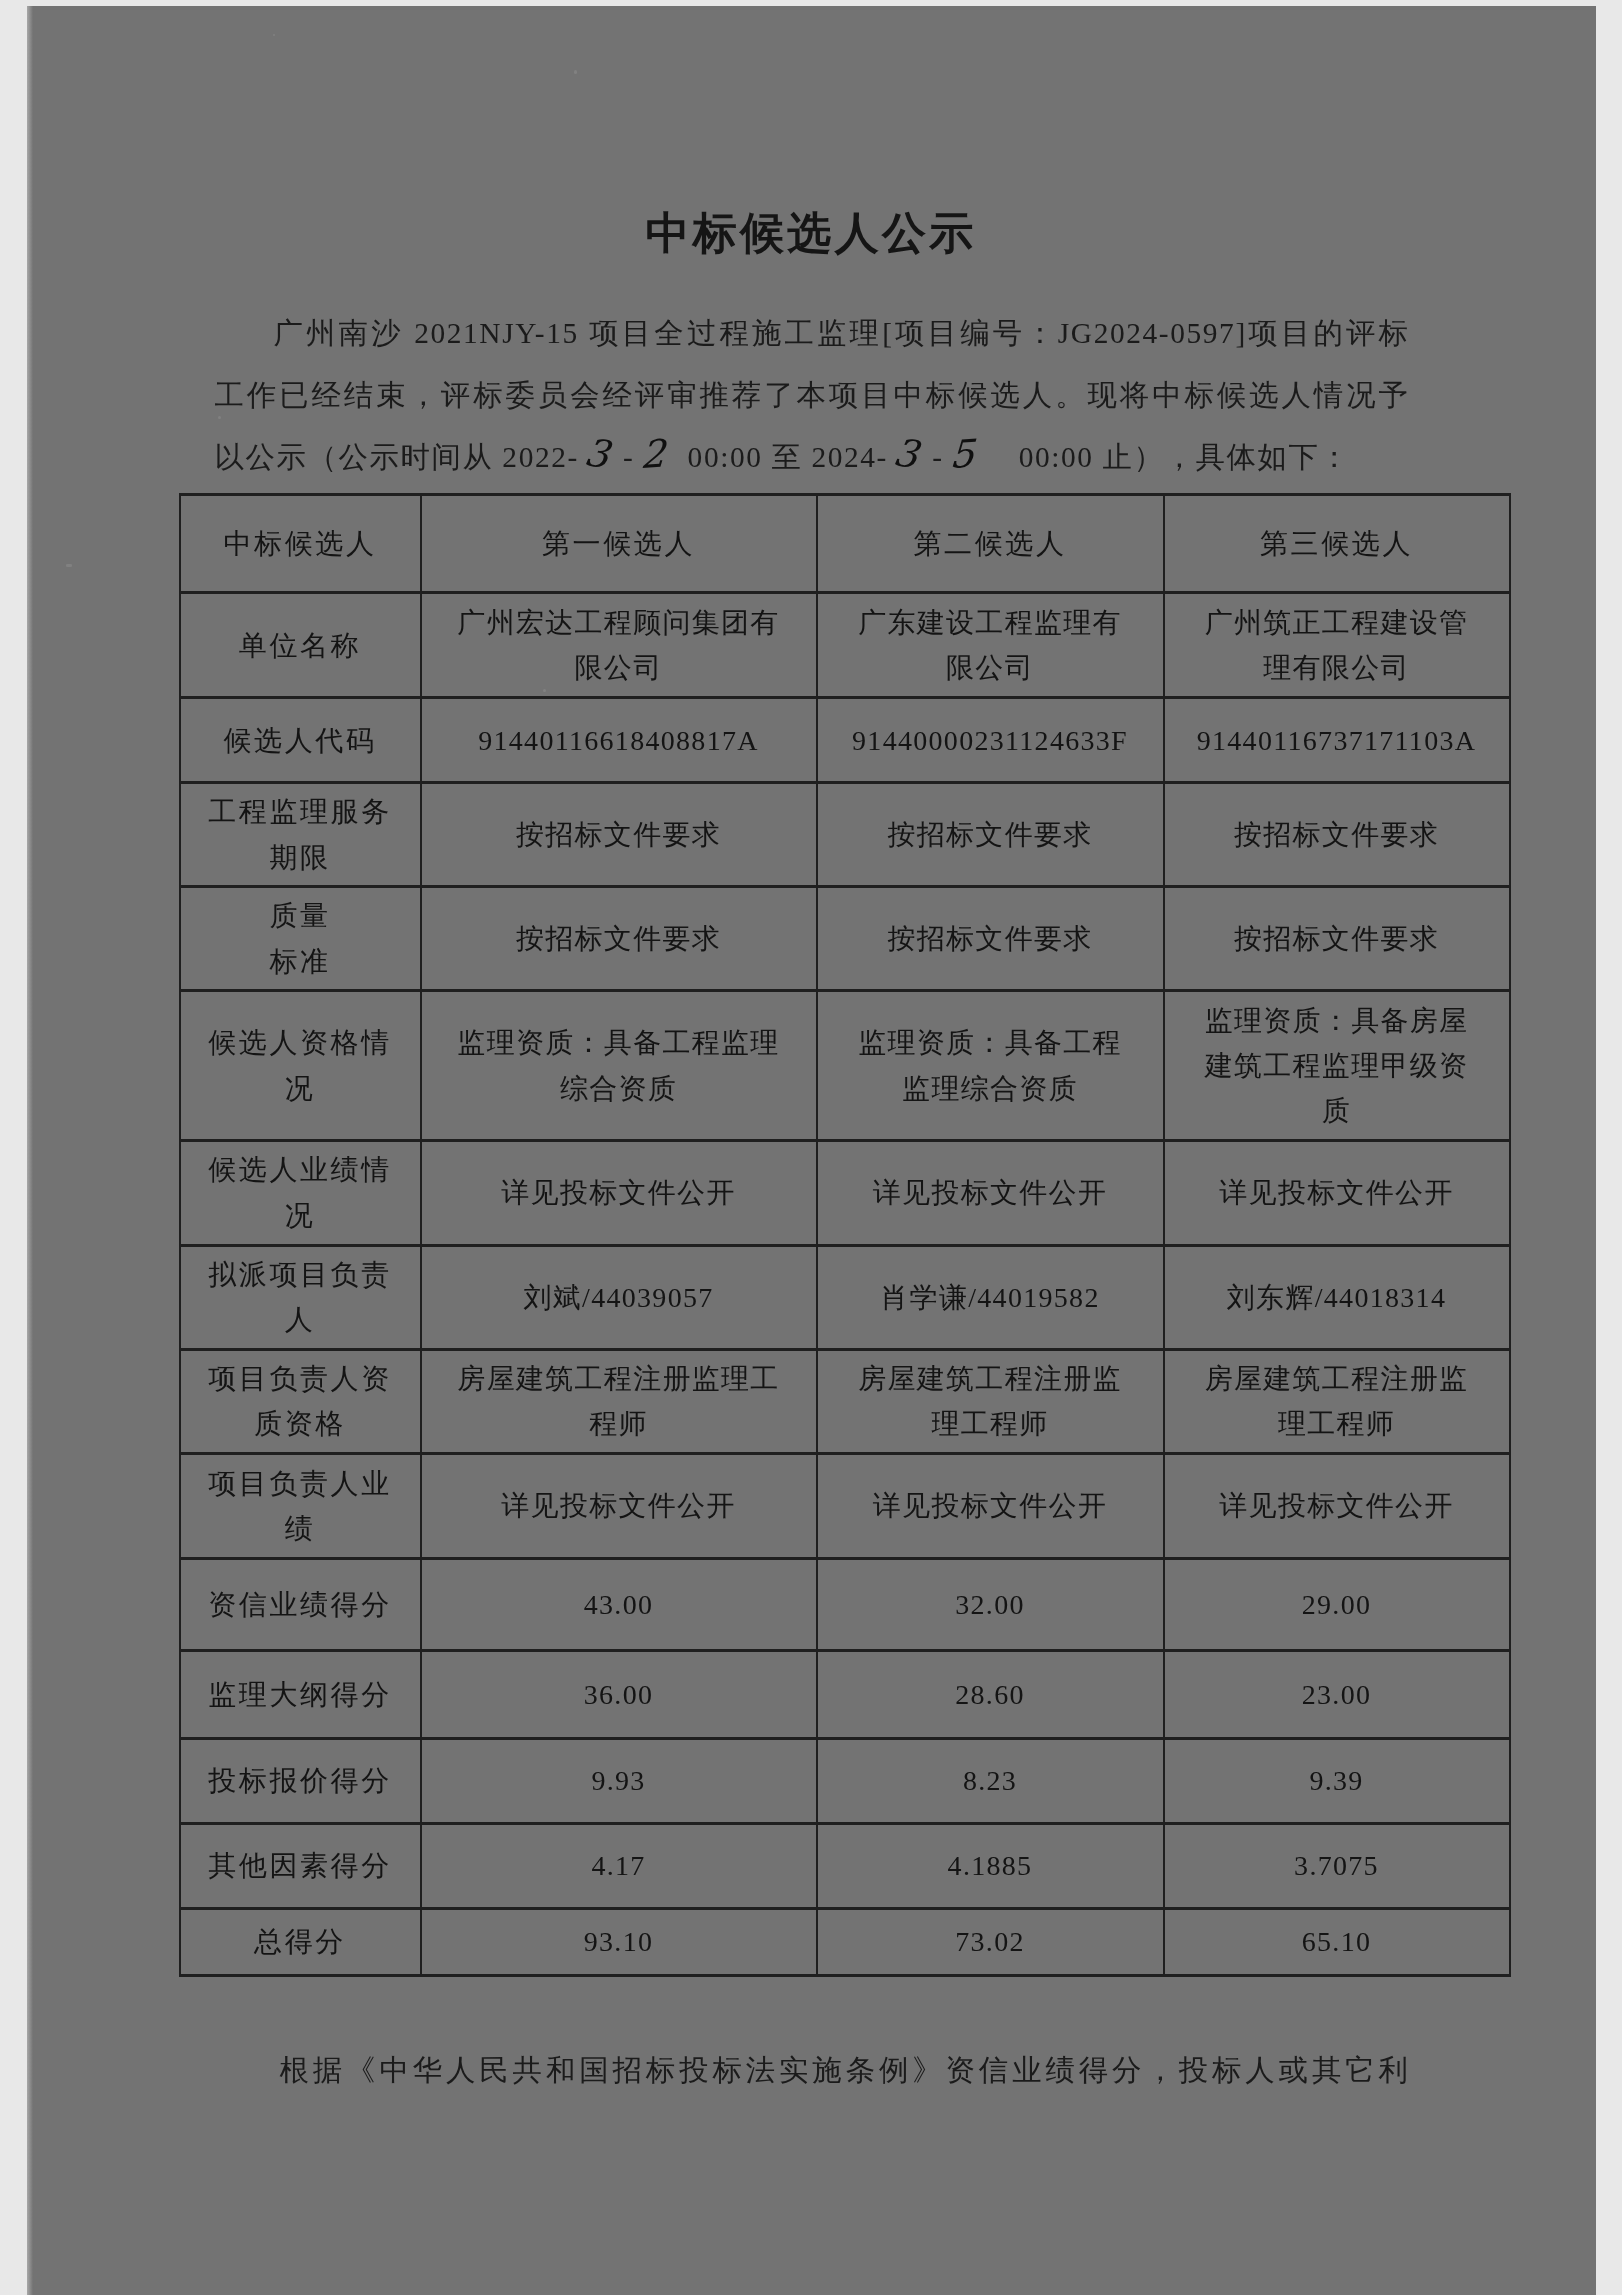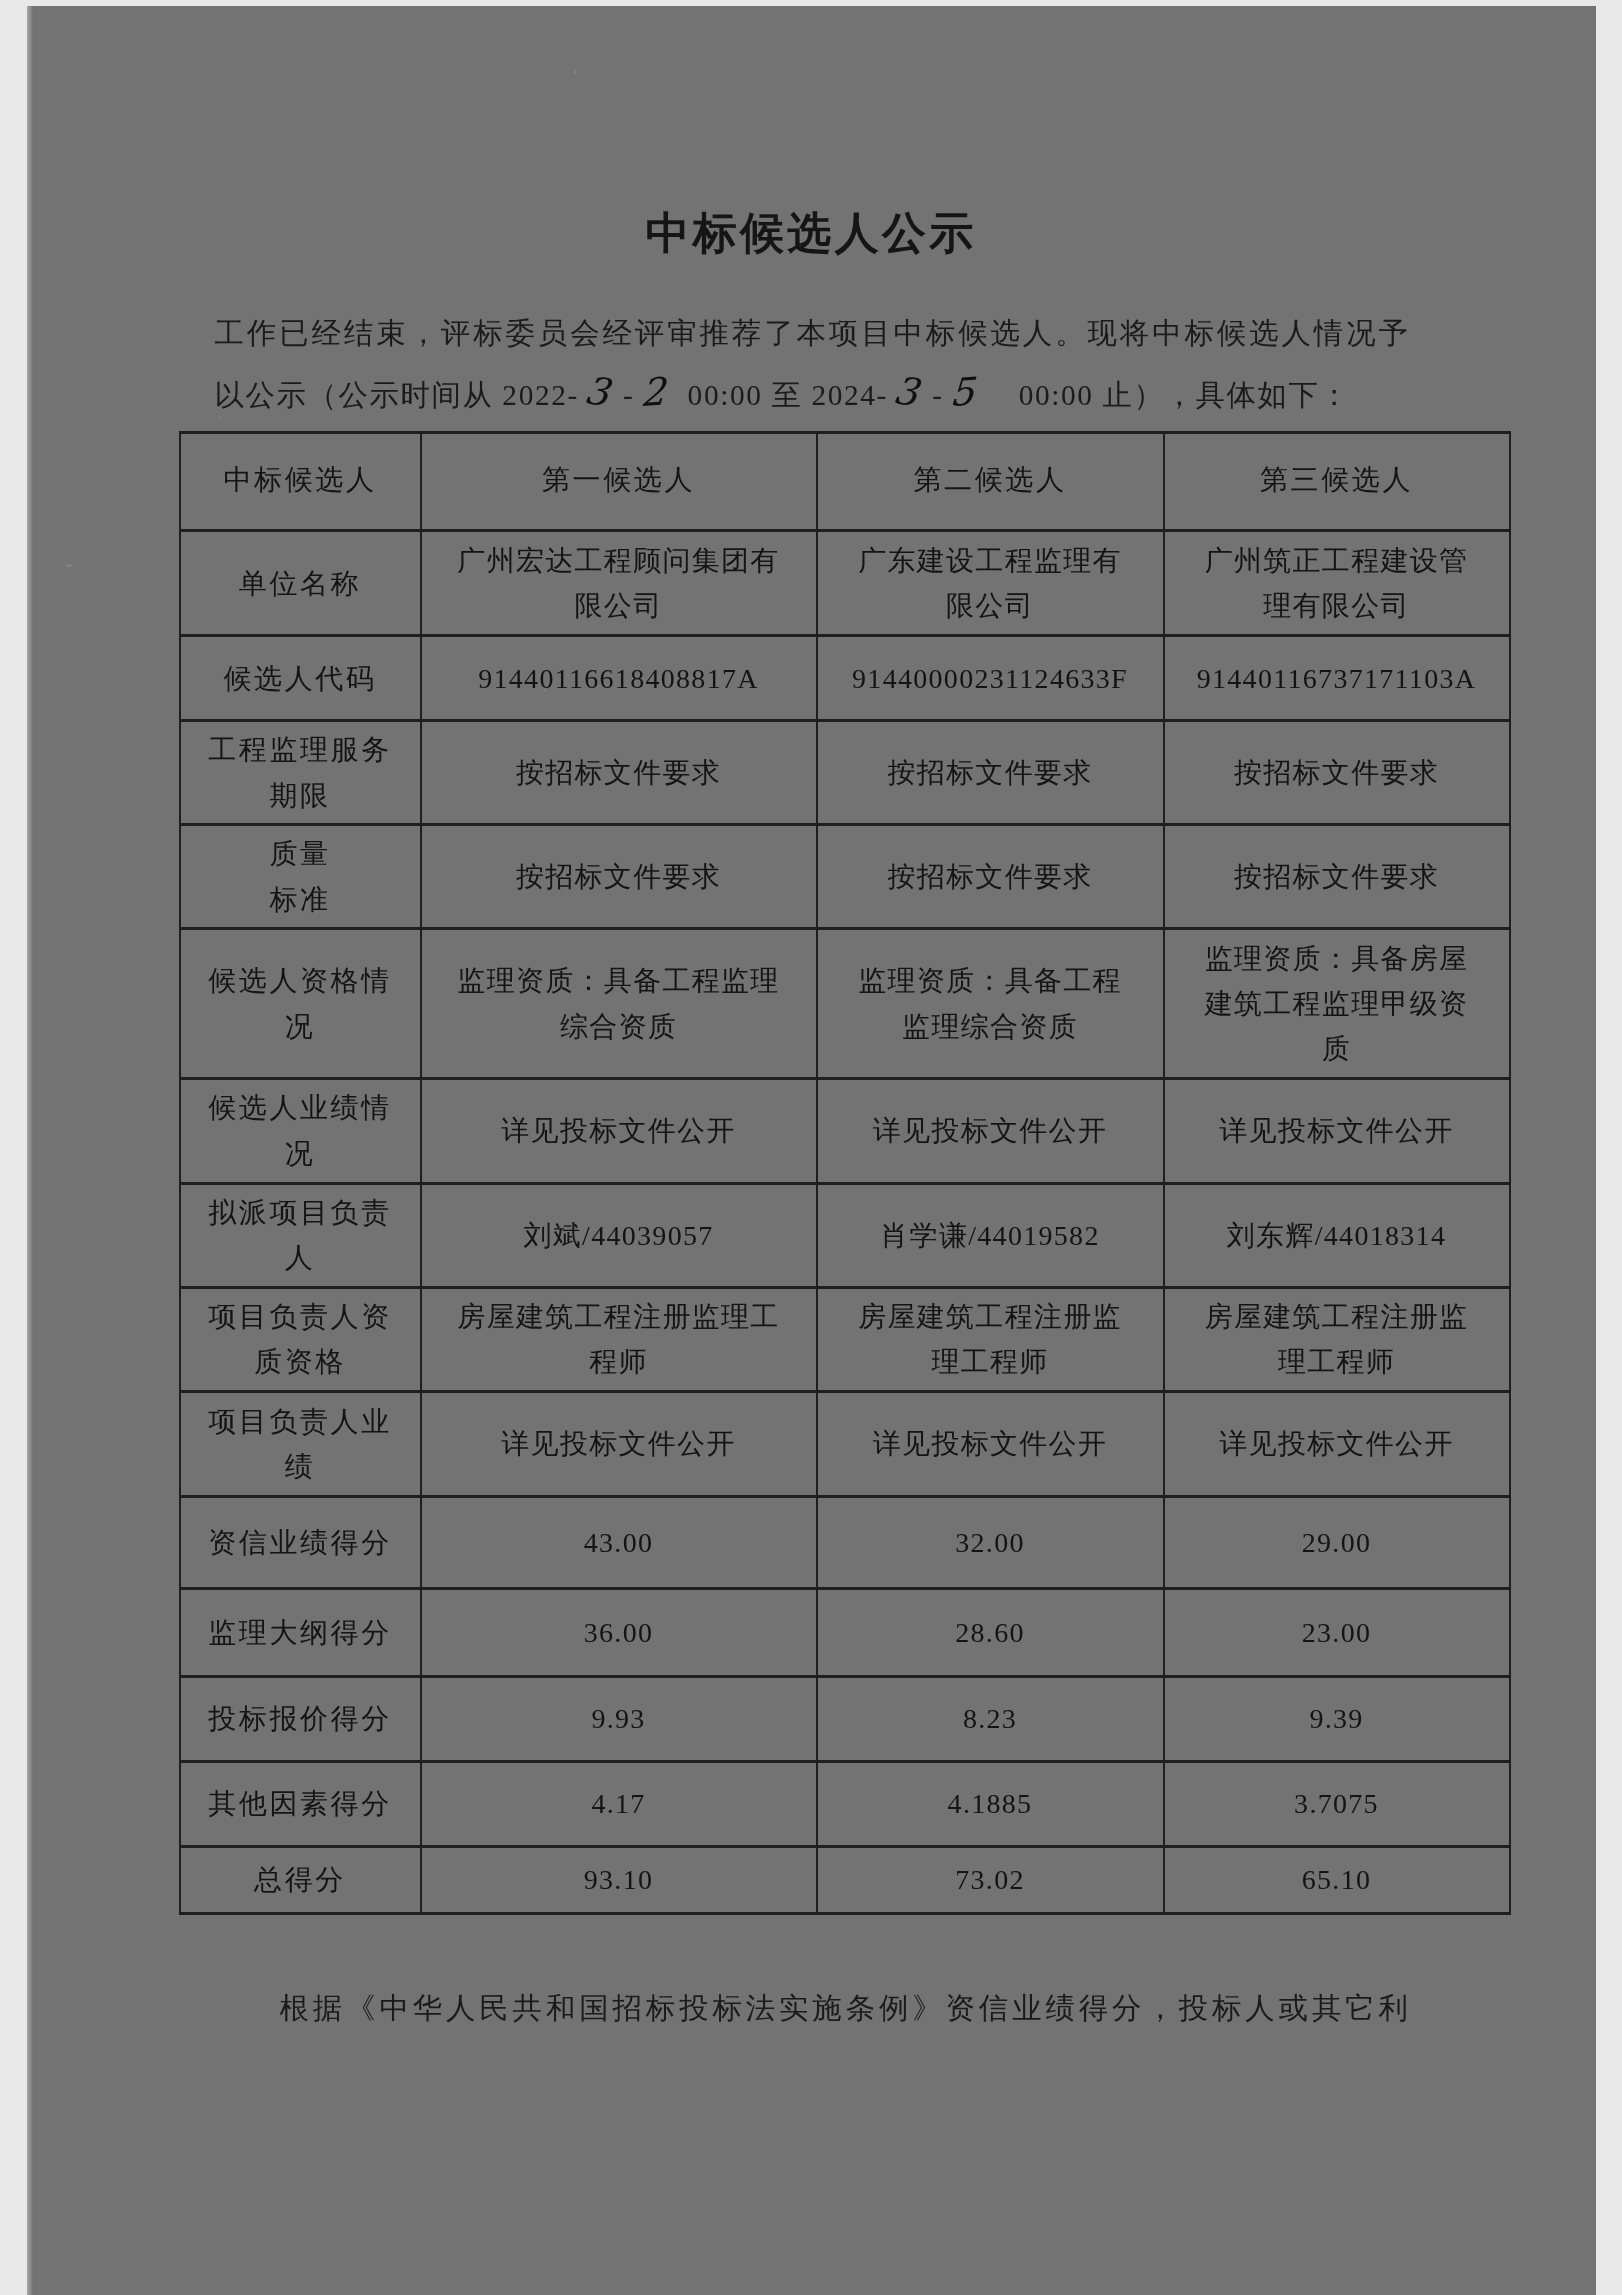--- a/index.html
+++ b/index.html
@@ -65,21 +65,21 @@
     text-align:center;
     vertical-align:middle;
     font-size:28px;
     line-height:1.62;
     padding:5.2px 9.2px;
     letter-spacing:1.3px;
     white-space:pre-line;
     color:#141414;
   }
   table.bid td.lbl{letter-spacing:2.6px;text-align:center;}
-  table.bid tr.hdr td{letter-spacing:2.6px;font-family:Liberation Mono, monospace;}
+  table.bid tr.hdr td{letter-spacing:2.6px;}
 
   .closing{
     margin-top:58px;
     line-height:71px;
   }
   .closing .line.indent{text-indent:65px;}
 </style>
 </head>
 <body>
 
@@ -87,20 +87,21 @@
   <div class="edge-shade"></div>
   <i class="speck s1"></i>
   <i class="speck s2"></i>
   <i class="speck s3"></i>
   <i class="speck s4"></i>
   <i class="speck s5"></i>
 
   <div class="doc-title">中标候选人公示</div>
 
   <div class="para">
+    <div class="line just indent">广州南沙 2021NJY-15 项目全过程施工监理[项目编号：JG2024-0597]项目的评标</div>
     <div class="line just">工作已经结束，评标委员会经评审推荐了本项目中标候选人。现将中标候选人情况予</div>
     <div class="line"><span>以公示（公示时间从 2022-</span><span class="hw">3</span><span>-</span><span class="hw alt">2</span> <span>00:00 至 2024-</span><span class="hw">3</span><span>-</span><span class="hw alt">5</span>　<span>00:00 止），具体如下：</span></div>
   </div>
 
   <table class="bid">
     <colgroup>
       <col style="width:241px">
         <col style="width:396px">
         <col style="width:347px">
         <col style="width:346px">

